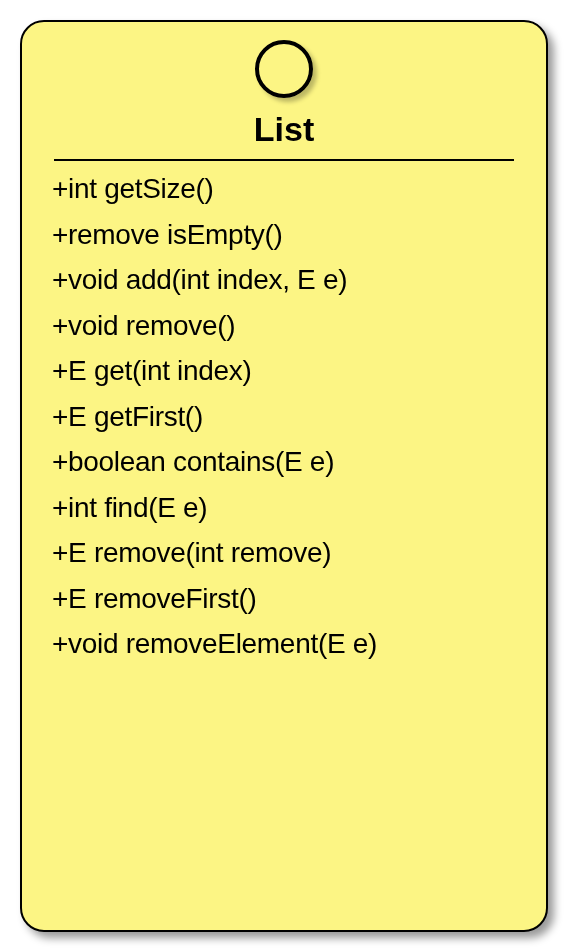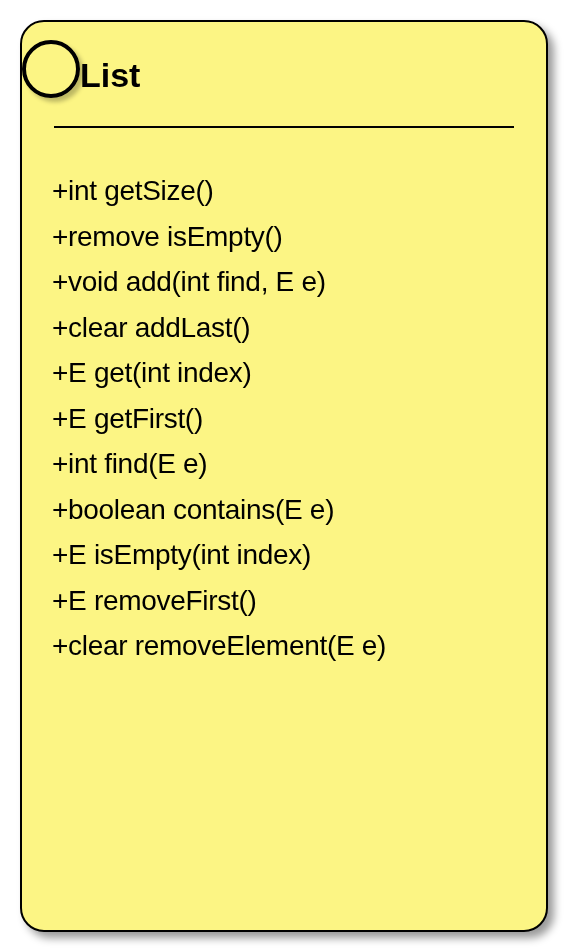--- a/index.html
+++ b/index.html
@@ -20,24 +20,24 @@
       border-radius: 24px;
       width: 528px;
       height: 912px;
       box-shadow: 6px 6px 8px rgba(0,0,0,0.4);
       display: flex;
       flex-direction: column;
       overflow: hidden;
     }
     .header-section {
       display: flex;
-      flex-direction: row;
+      flex-direction: column;
       align-items: center;
       padding-top: 18px;
-      padding-bottom: 16px;
+      padding-bottom: 10px;
     }
     .circle-icon {
       width: 58px;
       height: 58px;
       border: 4px solid #000;
       border-radius: 50%;
       background: transparent;
       margin-bottom: 12px;
       box-shadow: 4px 4px 4px rgba(0,0,0,0.25);
     }
@@ -48,21 +48,20 @@
     }
     .divider {
       border: none;
       border-top: 2px solid #000;
       margin: 0 32px;
     }
     .methods-section {
       padding: 14px 30px 0 30px;
       display: flex;
       flex-direction: column;
-      margin-top: 35px;
     }
     .method-line {
       font-size: 28px;
       color: #000;
       line-height: 1;
       margin-bottom: 17.5px;
       white-space: nowrap;
       letter-spacing: -0.3px;
     }
   </style>
@@ -71,23 +70,23 @@
 
 <div class="uml-box">
   <div class="header-section">
     <div class="circle-icon"></div>
     <div class="interface-name">List</div>
   </div>
   <hr class="divider">
   <div class="methods-section">
     <div class="method-line">+int getSize()</div>
     <div class="method-line">+remove isEmpty()</div>
-    <div class="method-line">+void add(int find, E e)</div>
-    <div class="method-line">+clear addLast()</div>
+    <div class="method-line">+void add(int index, E e)</div>
+    <div class="method-line">+void remove()</div>
     <div class="method-line">+E get(int index)</div>
     <div class="method-line">+E getFirst()</div>
+    <div class="method-line">+boolean contains(E e)</div>
     <div class="method-line">+int find(E e)</div>
-    <div class="method-line">+boolean contains(E e)</div>
-    <div class="method-line">+E isEmpty(int index)</div>
+    <div class="method-line">+E remove(int remove)</div>
     <div class="method-line">+E removeFirst()</div>
-    <div class="method-line">+clear removeElement(E e)</div>
+    <div class="method-line">+void removeElement(E e)</div>
   </div>
 </div>
 
 </body></html>

